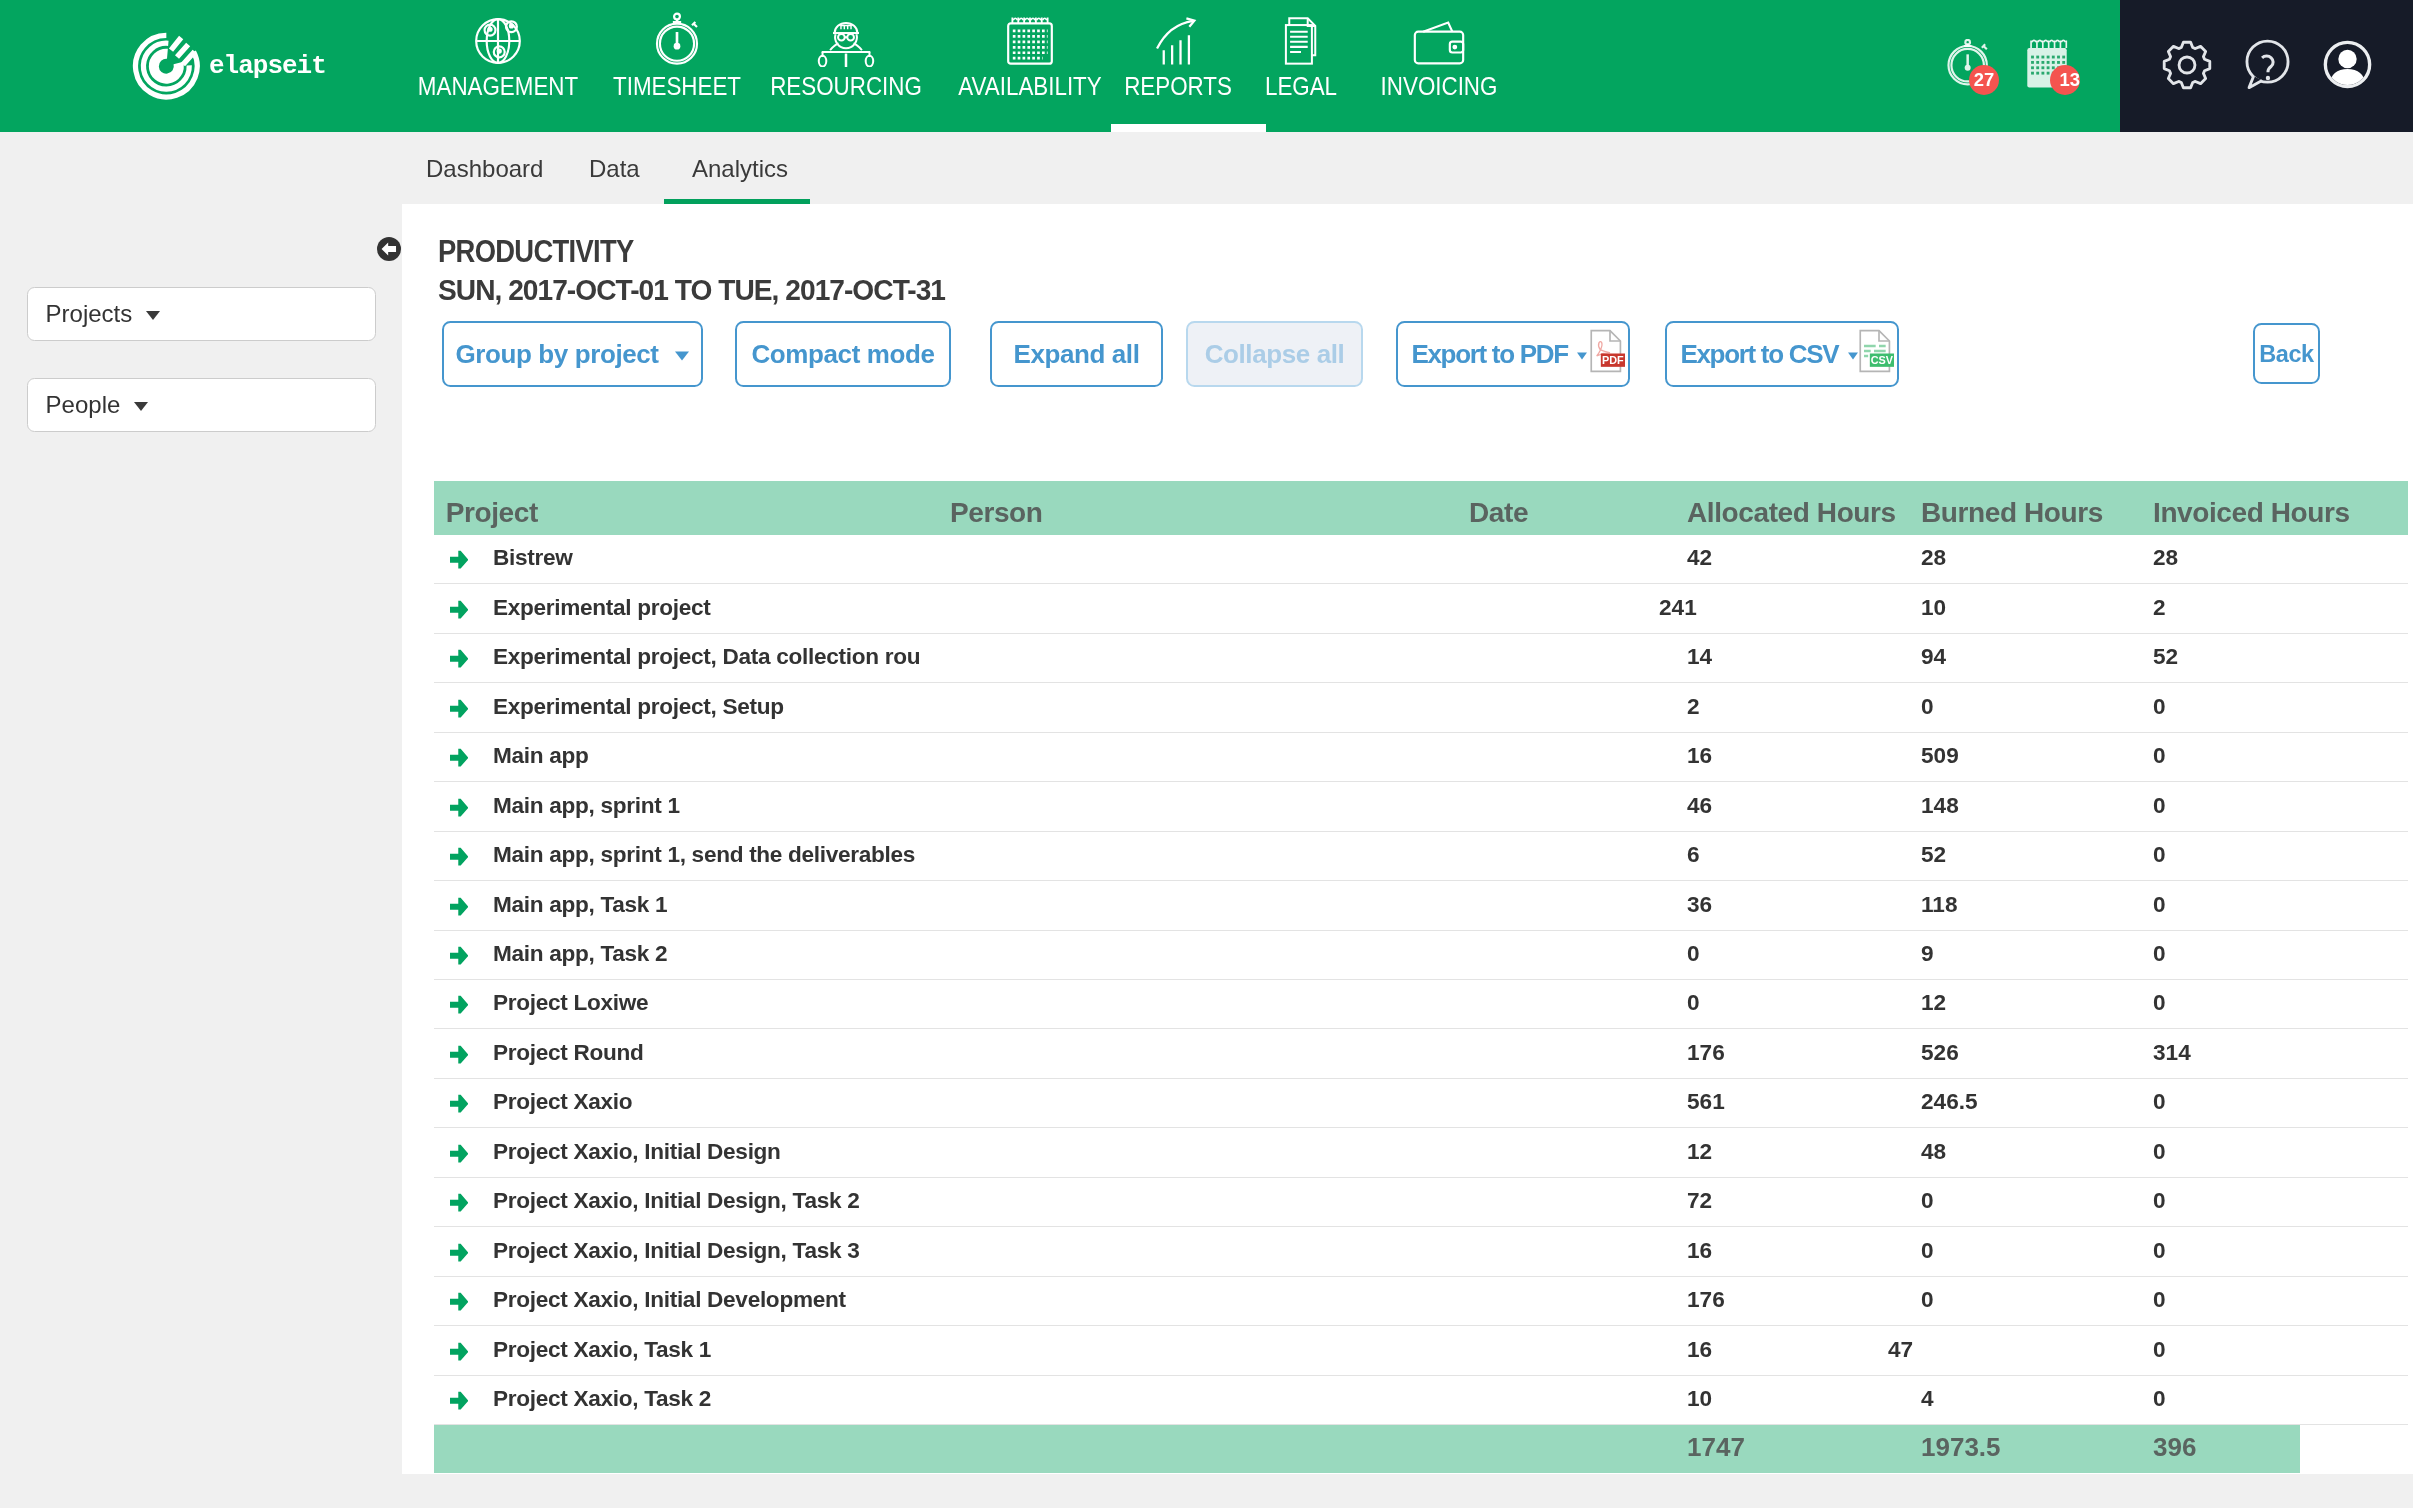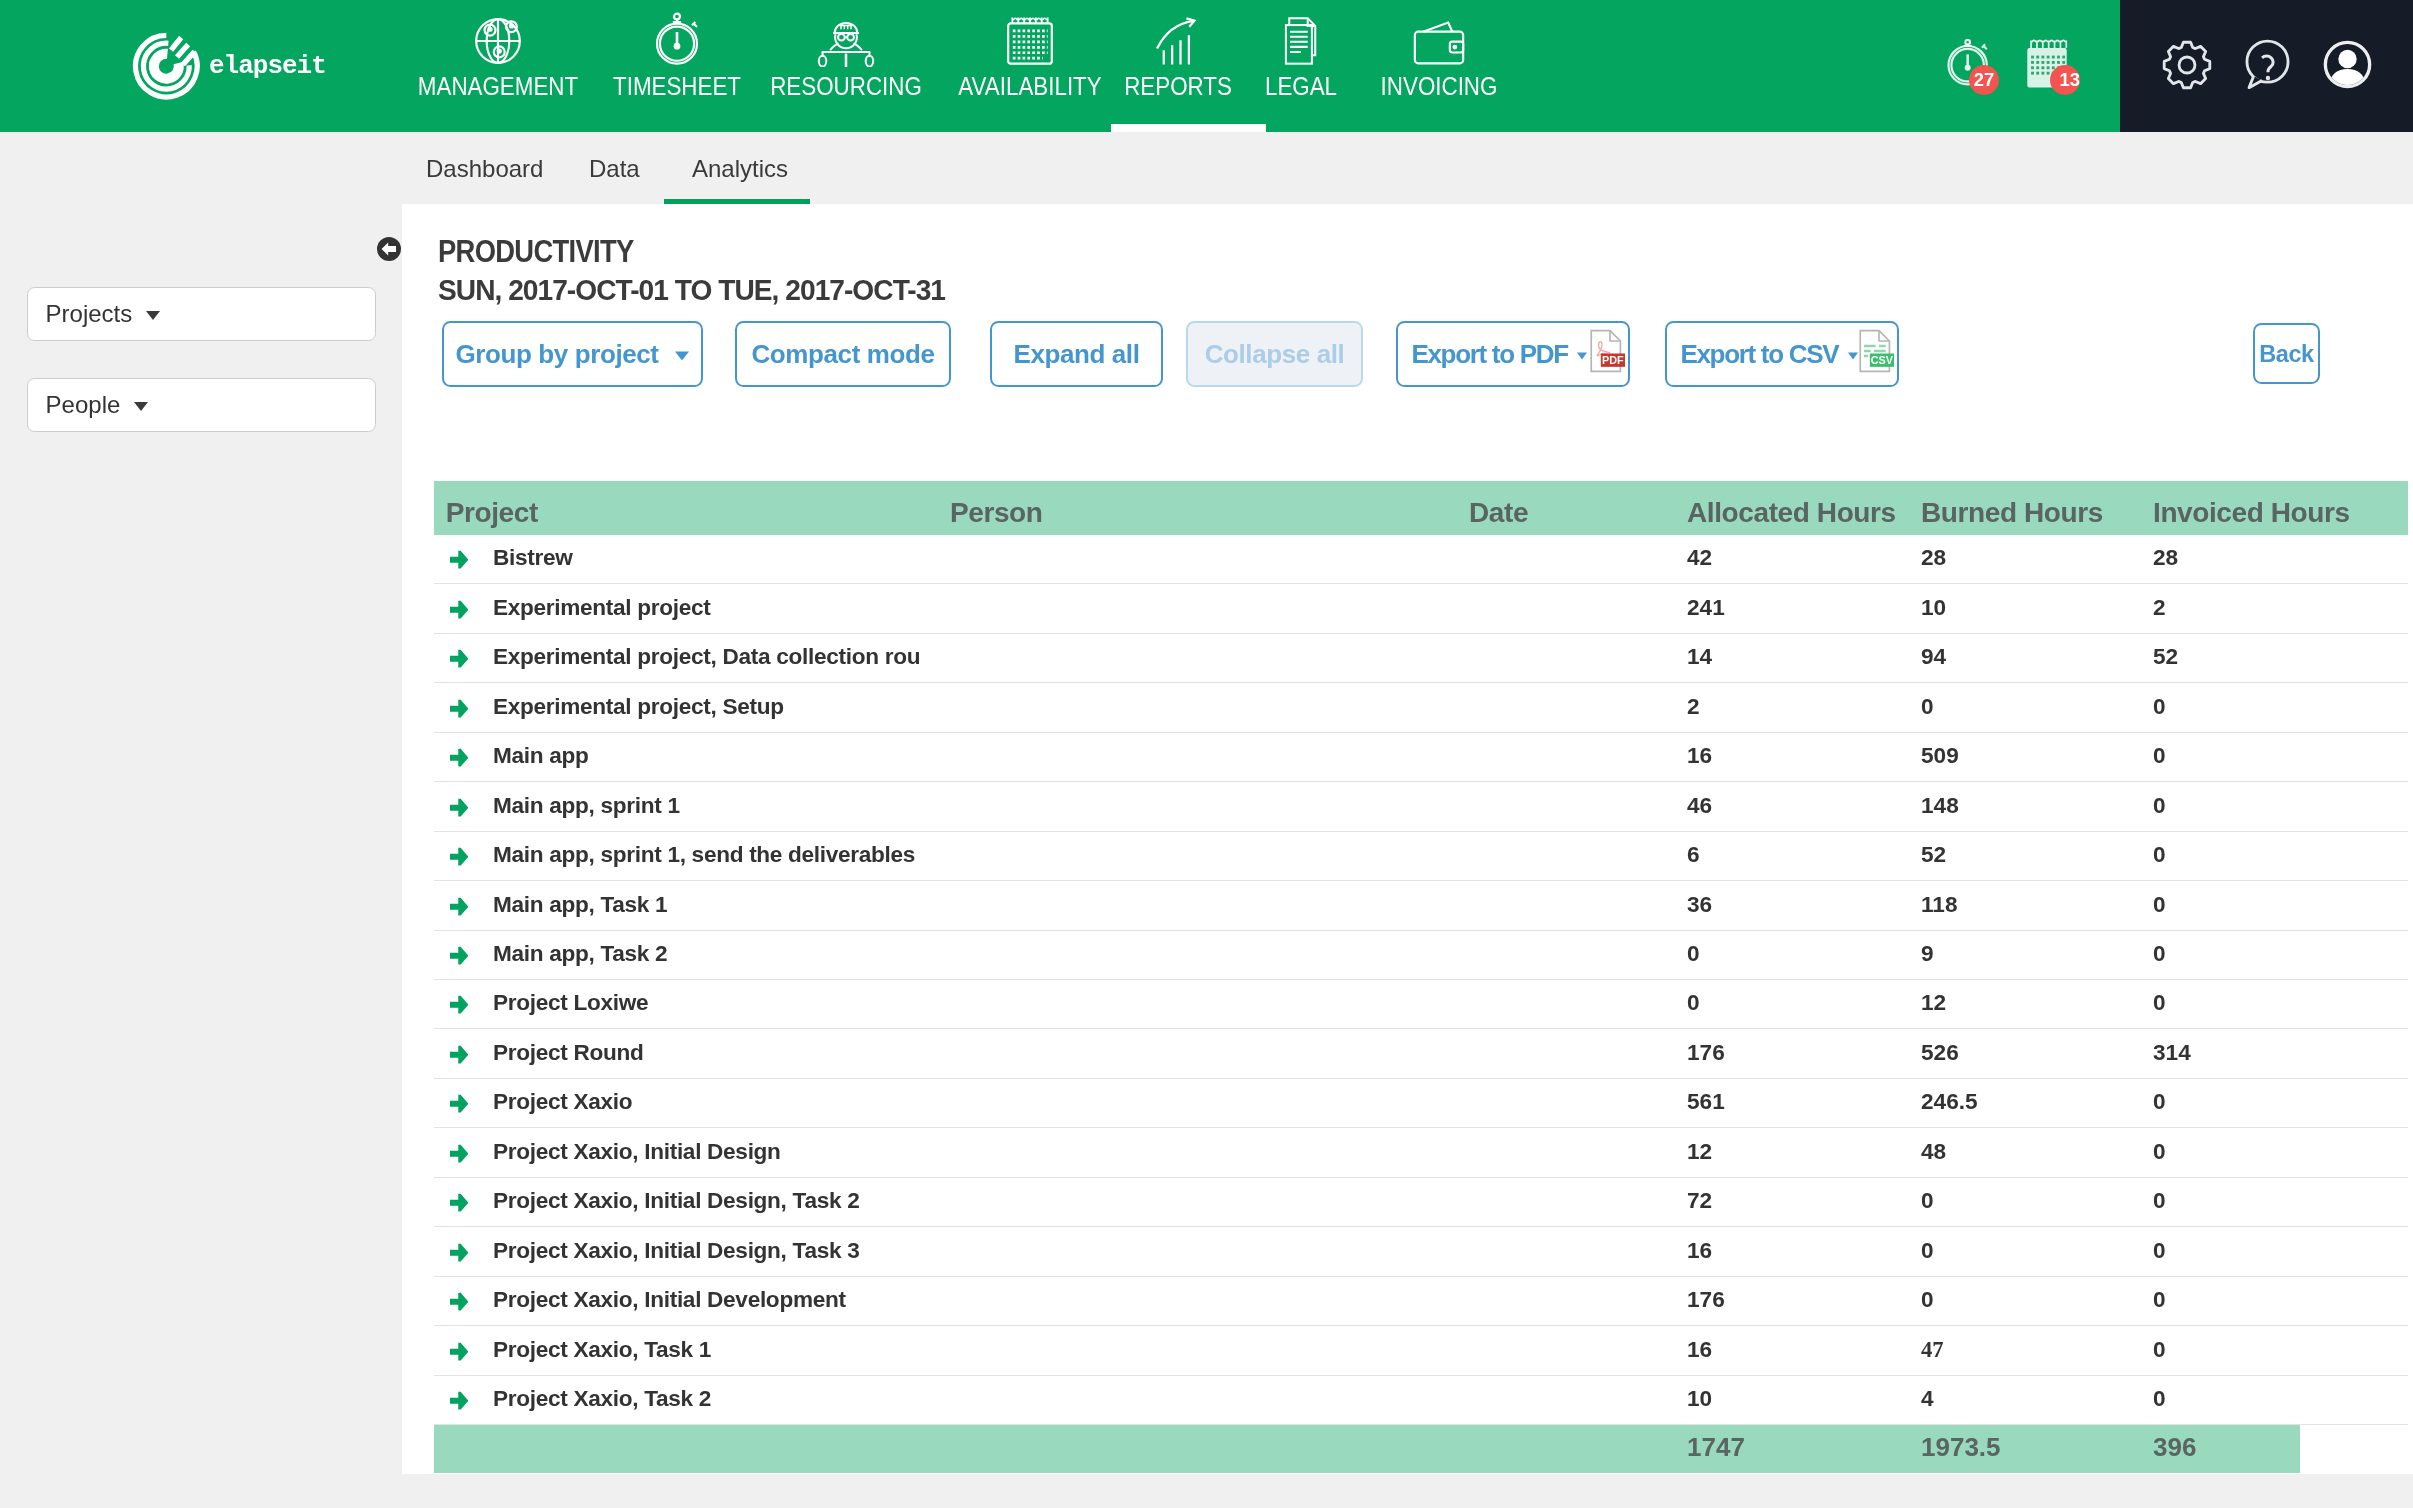--- a/index.html
+++ b/index.html
@@ -240,21 +240,21 @@
   <div class="row" style="top:54px;">
     <div class="rarrow"></div>
     <span class="rname">Bistrew</span>
     <span class="rnum" style="left:1253px;">42</span>
     <span class="rnum" style="left:1487px;">28</span>
     <span class="rnum" style="left:1719px;">28</span>
   </div>
   <div class="row" style="top:104px;">
     <div class="rarrow"></div>
     <span class="rname">Experimental project</span>
-    <span class="rnum" style="left:1253px;">241</span>
+    <span class="rnum" style="left:1225px;">241</span>
     <span class="rnum" style="left:1487px;">10</span>
     <span class="rnum" style="left:1719px;">2</span>
   </div>
   <div class="row" style="top:153px;">
     <div class="rarrow"></div>
     <span class="rname">Experimental project, Data collection rou</span>
     <span class="rnum" style="left:1253px;">14</span>
     <span class="rnum" style="left:1487px;">94</span>
     <span class="rnum" style="left:1719px;">52</span>
   </div>
@@ -346,21 +346,21 @@
     <div class="rarrow"></div>
     <span class="rname">Project Xaxio, Initial Development</span>
     <span class="rnum" style="left:1253px;">176</span>
     <span class="rnum" style="left:1487px;">0</span>
     <span class="rnum" style="left:1719px;">0</span>
   </div>
   <div class="row" style="top:846px;">
     <div class="rarrow"></div>
     <span class="rname">Project Xaxio, Task 1</span>
     <span class="rnum" style="left:1253px;">16</span>
-    <span class="rnum" style="left:1487px;font-family:Liberation Serif, serif;">47</span>
+    <span class="rnum" style="left:1454px;">47</span>
     <span class="rnum" style="left:1719px;">0</span>
   </div>
   <div class="row" style="top:895px;">
     <div class="rarrow"></div>
     <span class="rname">Project Xaxio, Task 2</span>
     <span class="rnum" style="left:1253px;">10</span>
     <span class="rnum" style="left:1487px;">4</span>
     <span class="rnum" style="left:1719px;">0</span>
   </div>
 </div>

